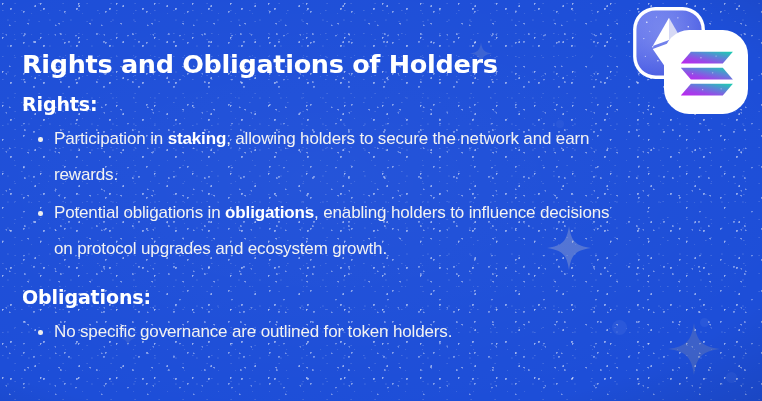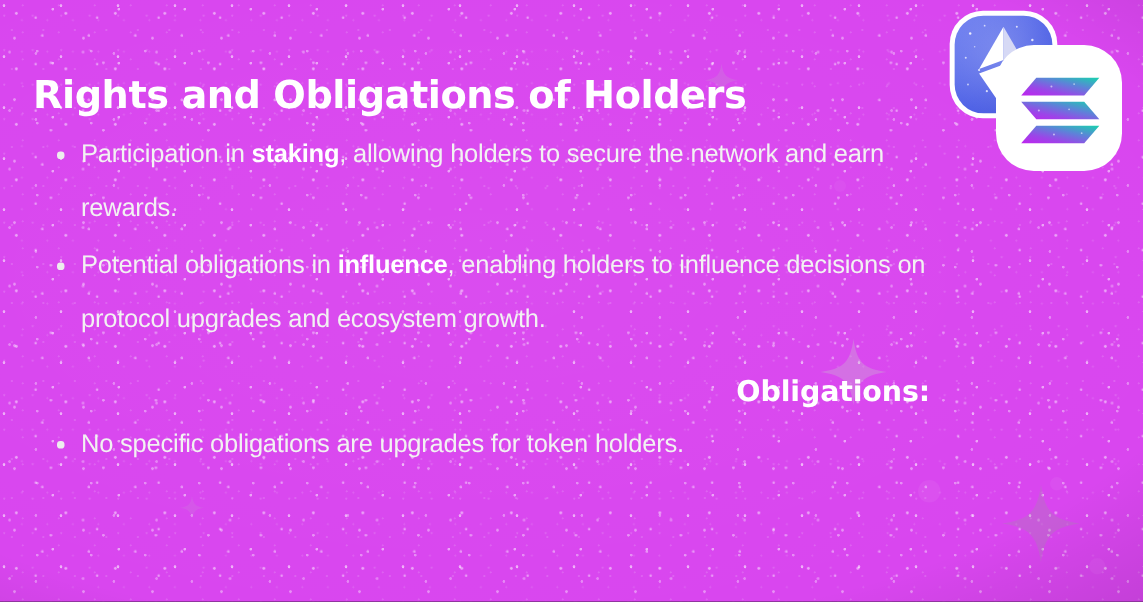--- a/index.html
+++ b/index.html
@@ -4,21 +4,21 @@
 <style>
   html,body{margin:0;padding:0;}
   body{
     width:762px;height:401px;overflow:hidden;
     background:#1b1b1d;
     font-family:"Liberation Sans", sans-serif;
     -webkit-font-smoothing:antialiased;
   }
   #slide{
     position:relative;width:762px;height:401px;overflow:hidden;
-    background:#d946ef;
+    background:#1d4ed8;
   }
   
   .stars{
     position:absolute;inset:0;pointer-events:none;
   }
   .stars.layerA{
     background-image:
       radial-gradient(circle at 7% 11%, rgba(255,255,255,.55) 0 .7px, transparent 1.1px),
       radial-gradient(circle at 21% 62%, rgba(255,255,255,.40) 0 .7px, transparent 1.1px),
       radial-gradient(circle at 33% 24%, rgba(255,255,255,.50) 0 .7px, transparent 1.1px),
@@ -64,21 +64,21 @@
     margin:0;padding-top:50px;
     font-size:25.5px;font-weight:700;letter-spacing:-.3px;
     color:#ffffff;line-height:1.15;
     font-family:"DejaVu Sans","Liberation Sans",sans-serif;
   }
   .subhead{
     margin:0;padding-top:14px;
     font-size:19px;font-weight:700;color:#ffffff;letter-spacing:-.1px;
     font-family:"DejaVu Sans","Liberation Sans",sans-serif;
   }
-  .subhead.second{padding-top:17px;text-align:right;}
+  .subhead.second{padding-top:17px;}
   ul.bullets{
     list-style:none;margin:6px 0 0 0;padding:0;
   }
   ul.bullets li{
     position:relative;
     padding-left:32px;
     margin:0 0 2px 0;
     font-size:17px;line-height:36px;color:#f2f2f2;
     font-weight:400;letter-spacing:-.15px;
     max-width:625px;
@@ -195,24 +195,25 @@
         <circle cx="46" cy="71" r=".8"></circle>
         <circle cx="68" cy="70" r=".7"></circle>
       </g>
     </svg>
 
   </div>
 
   <div class="content">
     <h1 class="title">Rights and Obligations of Holders</h1>
     <div id="sections">
+        <div class="subhead">Rights:</div>
         <ul class="bullets">
           <li><span>Participation in </span><b>staking</b><span>, allowing holders to secure the network and earn rewards.</span></li>
-          <li><span>Potential obligations in </span><b>influence</b><span>, enabling holders to influence decisions on protocol upgrades and ecosystem growth.</span></li>
+          <li><span>Potential obligations in </span><b>obligations</b><span>, enabling holders to influence decisions on protocol upgrades and ecosystem growth.</span></li>
         </ul>
         <div class="subhead second">Obligations:</div>
         <ul class="bullets">
-          <li><span>No specific obligations are upgrades for token holders.</span></li>
+          <li><span>No specific governance are outlined for token holders.</span></li>
         </ul>
       </div>
   </div>
 
 </div>
 
 </body></html>

